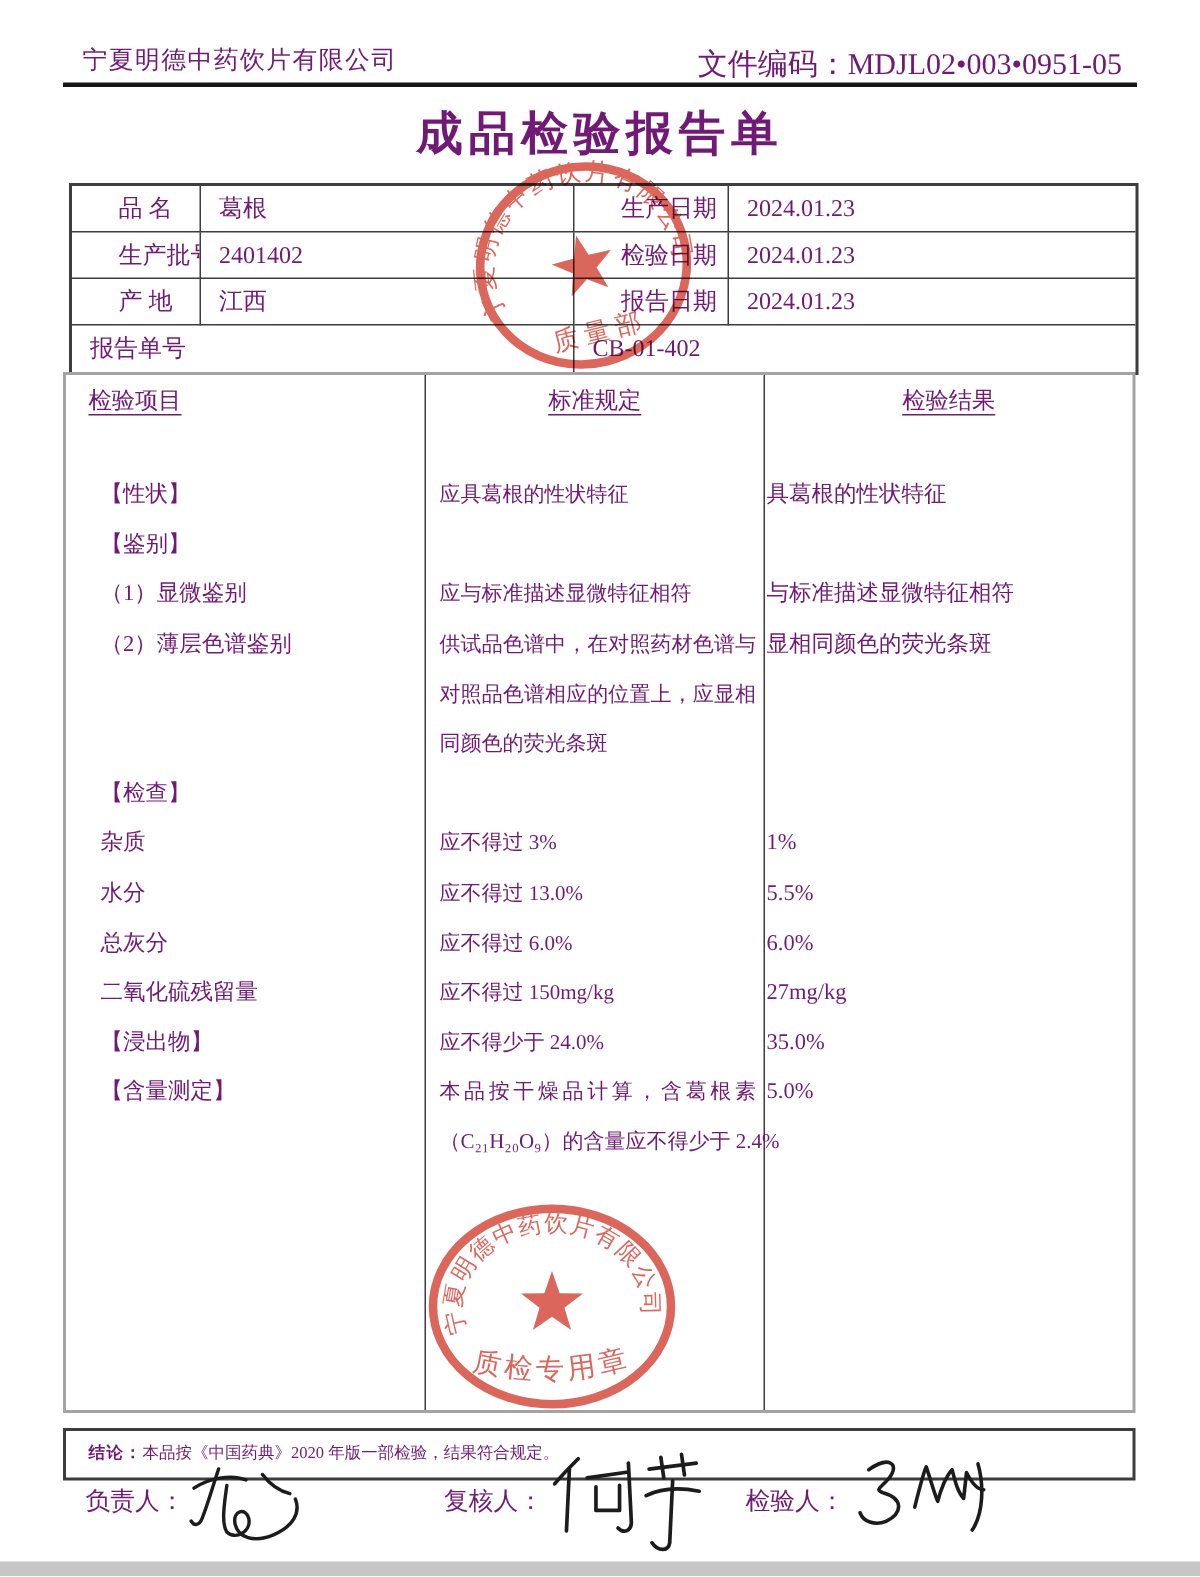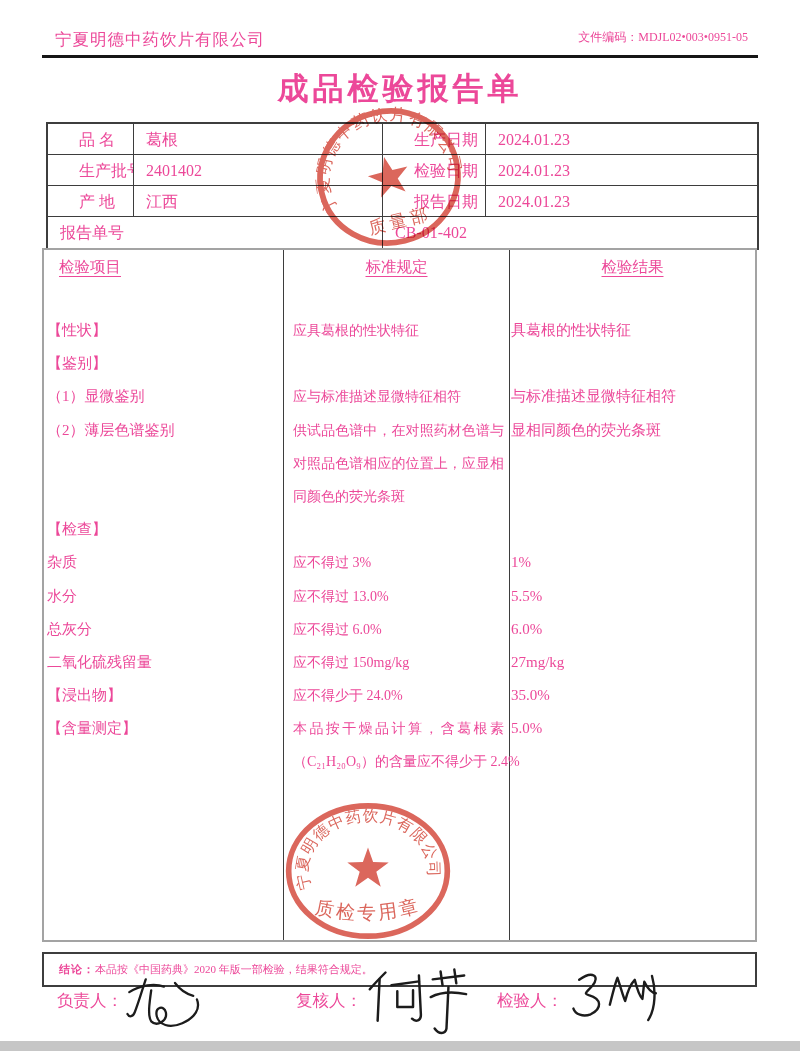--- a/index.html
+++ b/index.html
@@ -1,42 +1,42 @@
 <!DOCTYPE html>
 <html><head>
 <meta charset="utf-8">
 <style>
   html,body{margin:0;padding:0;background:#ffffff;}
   .page{position:relative;width:800px;height:1051px;background:#fff;overflow:hidden;
-        font-family:"Liberation Serif","DejaVu Serif",serif;color:#ec4899;}
+        font-family:"Liberation Serif","DejaVu Serif",serif;color:#701a75;}
 
   
   .hdr-company{position:absolute;left:55px;top:29px;font-size:16.5px;letter-spacing:1px;}
-  .hdr-code{position:absolute;right:52px;top:29px;font-size:12px;}
+  .hdr-code{position:absolute;right:52px;top:29px;font-size:20px;}
   .hdr-rule{position:absolute;left:42px;top:55px;width:716px;height:3px;background:#161616;}
   .title{position:absolute;left:0;top:68px;width:100%;text-align:center;
          font-size:31px;font-weight:bold;letter-spacing:4px;}
 
   
   .info{position:absolute;left:46px;top:122px;width:709px;border:2px solid #3d3d3d;
         display:grid;grid-template-columns:86px 249px 103px auto;grid-auto-rows:31px;background:transparent;}
   .info .cell{border-right:1px solid #3d3d3d;border-bottom:1px solid #3d3d3d;
         font-size:16px;line-height:31px;padding:0 12px;white-space:nowrap;overflow:hidden;}
   .info .lab{text-align:justify;text-align-last:justify;padding:0 31px;}
   .info .no-r{border-right:none;}
   .info .no-b{border-bottom:none;}
 
   
   .main{position:absolute;left:42px;top:248px;width:715px;height:694px;
         border:2px solid #a3a3a3;box-sizing:border-box;}
   .vline{position:absolute;top:0;bottom:0;width:1px;background:#3d3d3d;}
   .th{position:absolute;top:7px;font-size:15.5px;text-decoration:underline;text-underline-offset:4px;}
   .tbody{position:absolute;left:0;right:0;top:64px;}
   .trow{display:flex;height:33.2px;line-height:33.2px;font-size:15px;}
-  .tc0{width:239px;padding-left:3px;box-sizing:border-box;white-space:nowrap;}
+  .tc0{width:239px;padding-left:23px;box-sizing:border-box;white-space:nowrap;}
   .tc1{width:226px;padding-left:10px;padding-right:5px;box-sizing:border-box;font-size:14px;white-space:nowrap;}
   .tc2{flex:1;padding-left:2px;white-space:nowrap;}
   .trow:nth-child(4) .tc1,.trow:nth-child(5) .tc1,.trow:nth-child(13) .tc1{
         text-align:justify;text-align-last:justify;white-space:normal;}
 
   
   .concl{position:absolute;left:42px;top:952px;width:715px;height:35px;border:2px solid #3d3d3d;
          box-sizing:border-box;font-size:11px;line-height:31px;padding-left:15px;white-space:nowrap;}
   .concl b{letter-spacing:1px;}
   .sig-label{position:absolute;font-size:16.5px;}

